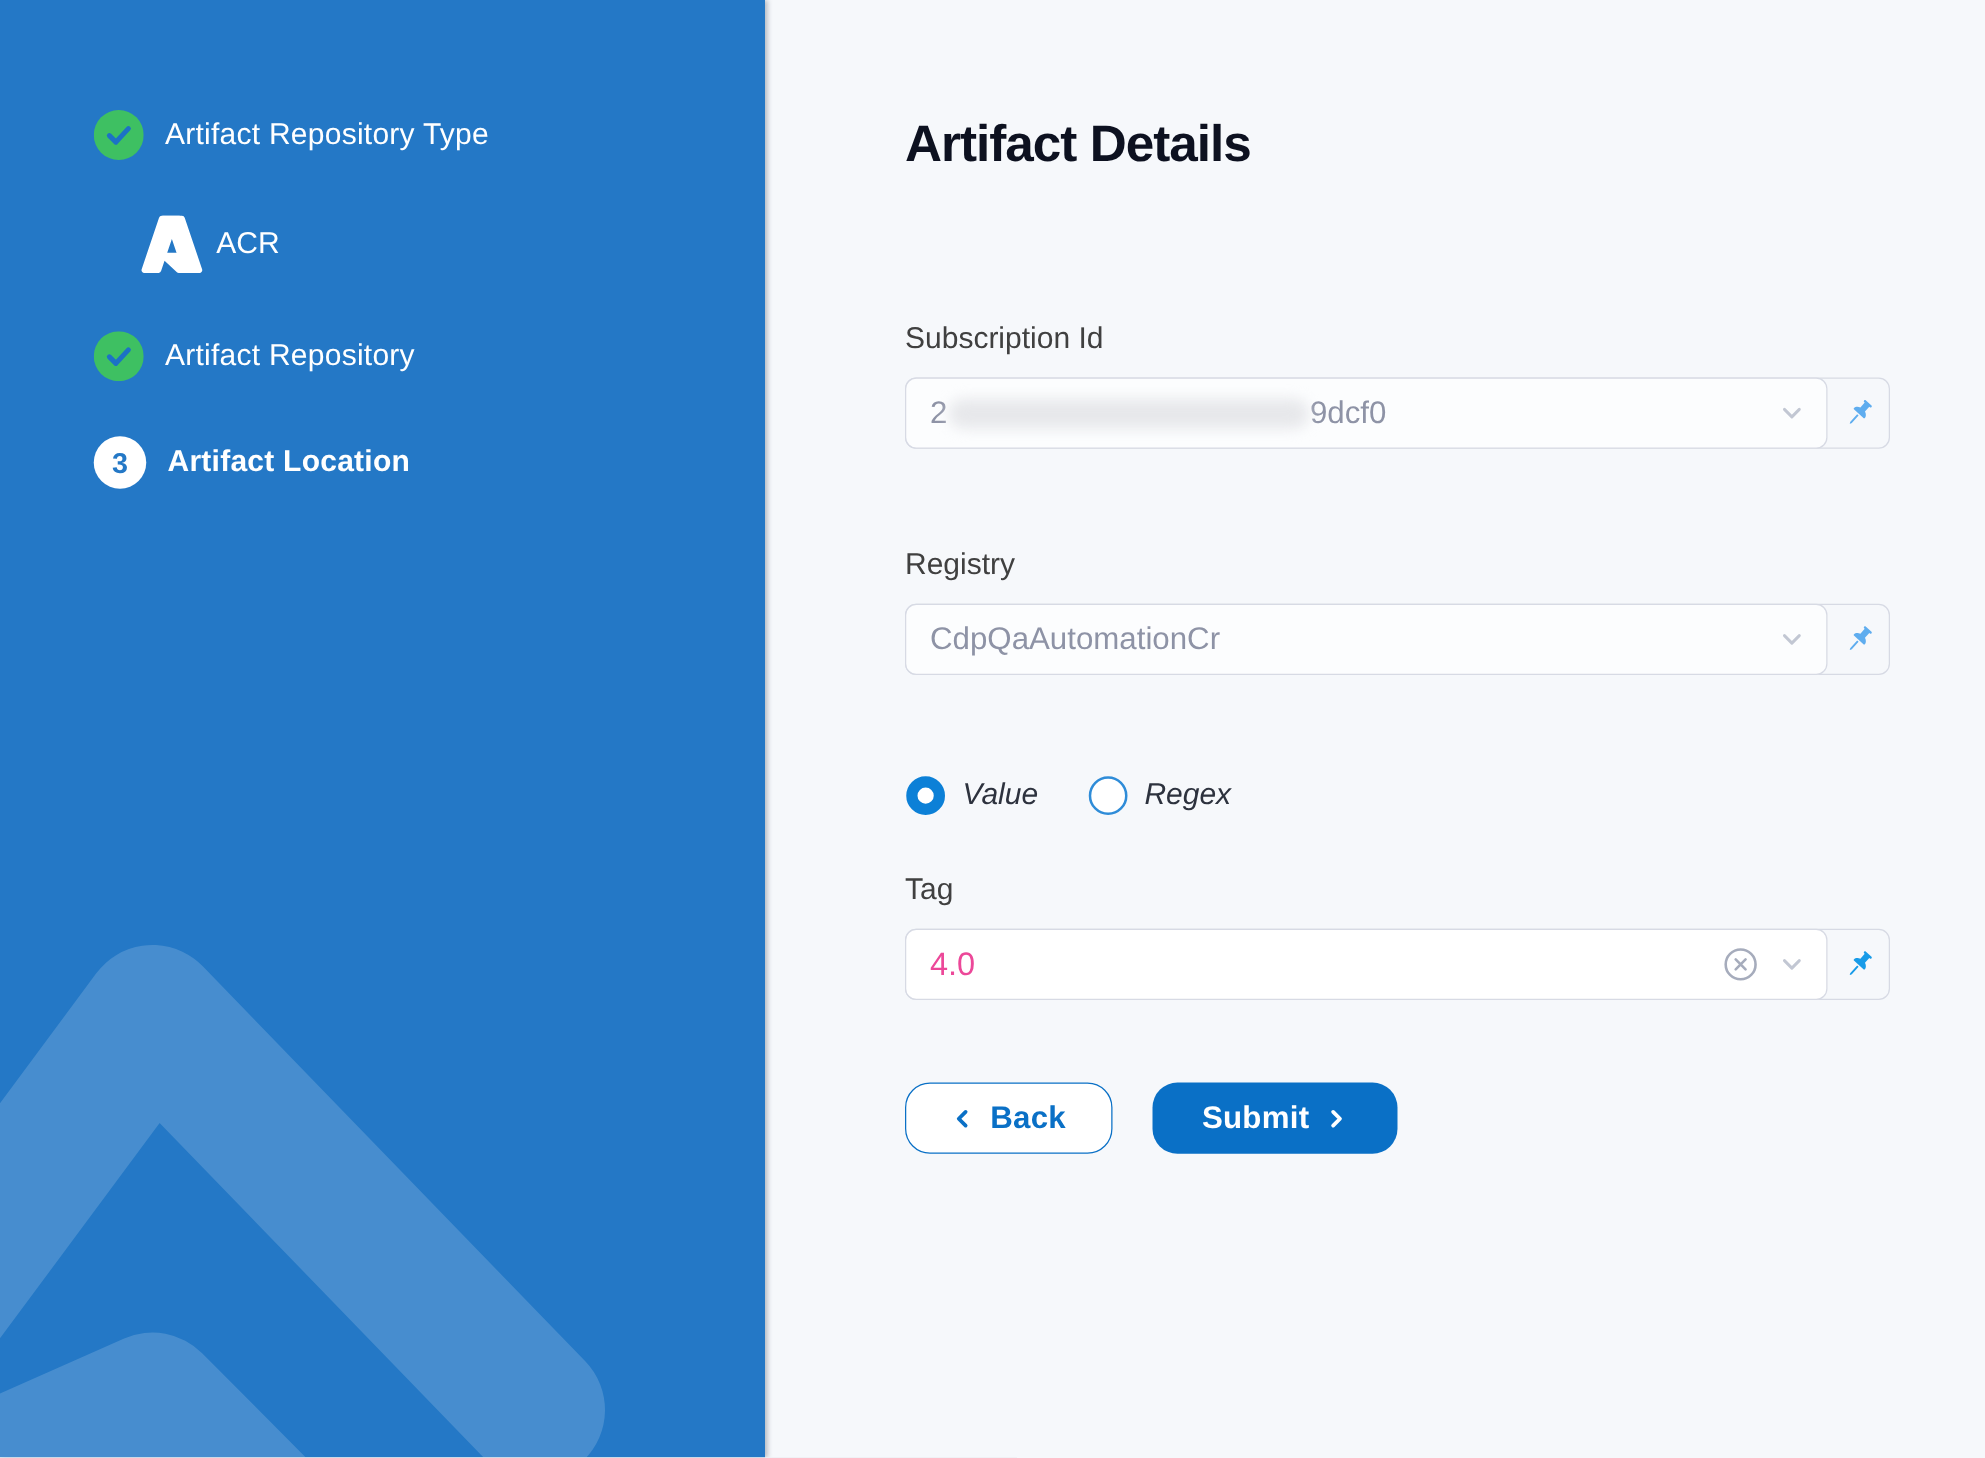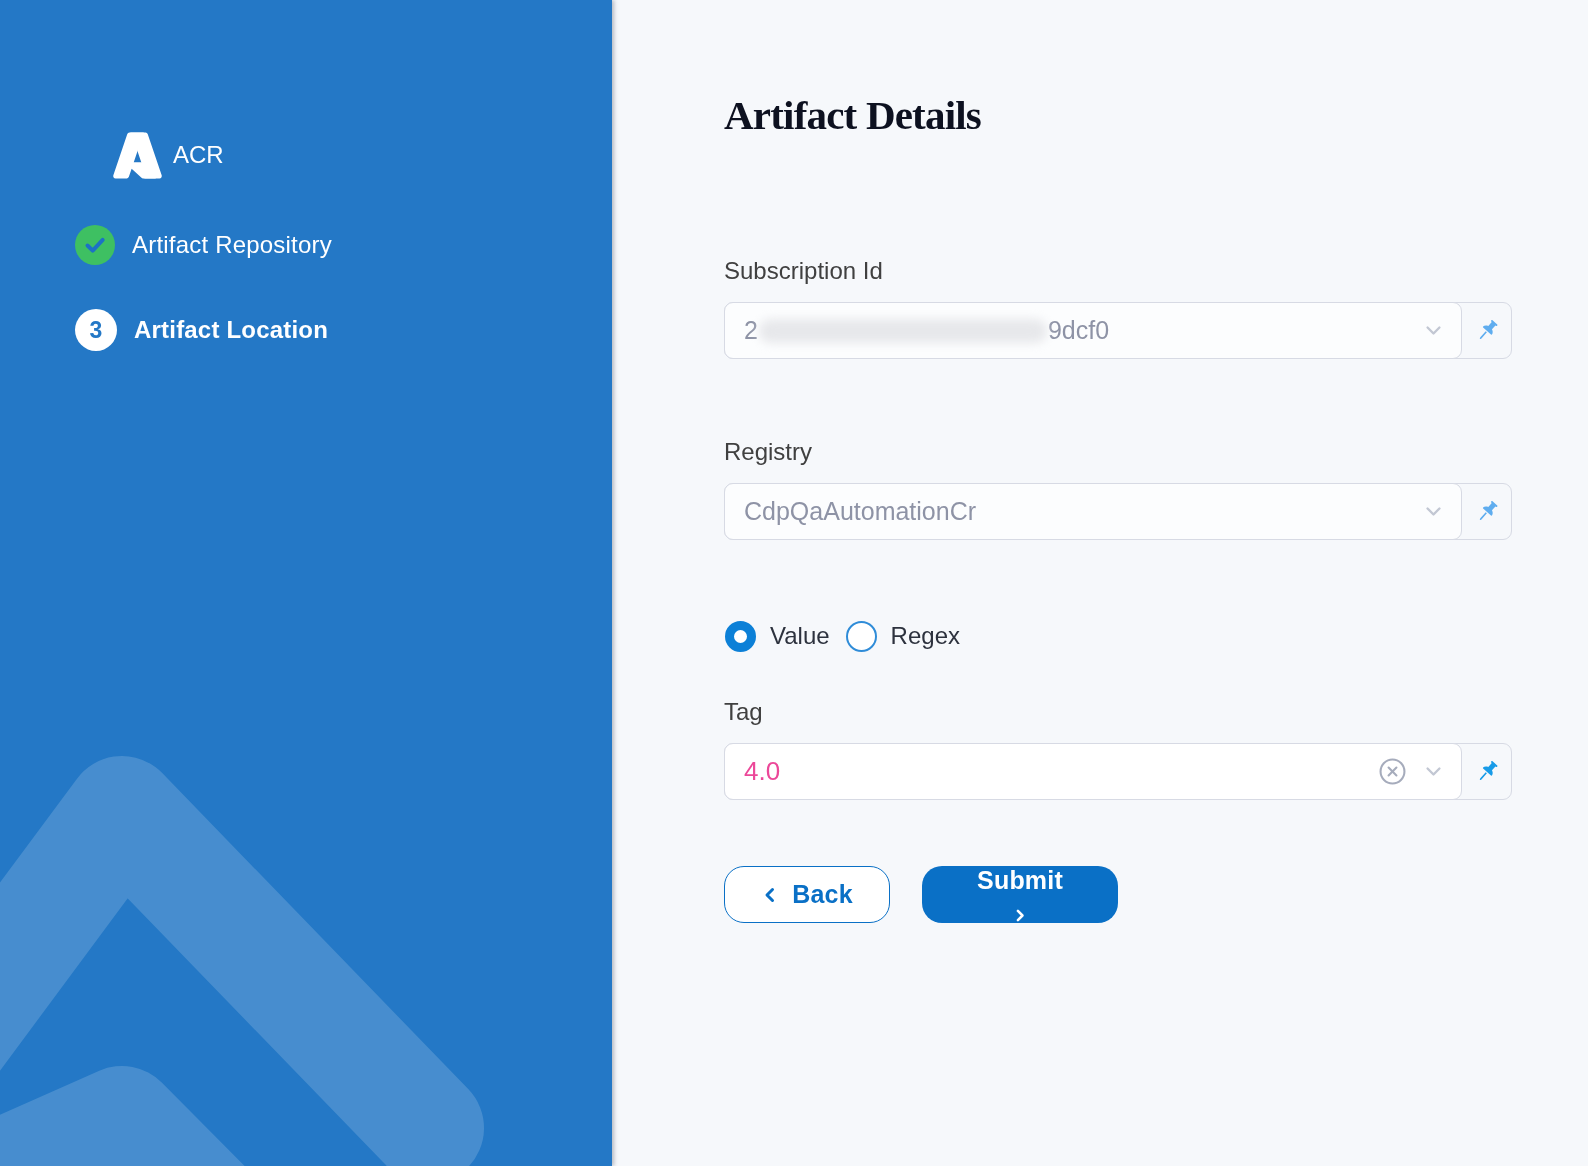--- a/index.html
+++ b/index.html
@@ -21,21 +21,21 @@
   .num-circle { width:42px; height:42px; border-radius:50%; background:#fff; color:#2478C6;
                 font-weight:bold; font-size:23px; display:flex; align-items:center; justify-content:center; flex-shrink:0; }
   .acr-row { display:flex; align-items:center; gap:8px; margin:40px 0 0 35px; height:54px; }
   .azure-logo { width:55px; height:53px; }
   .acr-label { color:#fff; font-size:24px; }
   .mt43 { margin-top:43px;align-items:center; }
   .mt44 { margin-top:44px; }
 
   
   .main { flex:1; padding:88px 76px 0 112px; background:#F6F8FB; }
-  .page-title { font-size:41px; line-height:54px; font-weight:800; color:#0D1120; letter-spacing:-0.8px; margin:0 0 114px 0;font-family:Liberation Serif, serif; }
+  .page-title { font-size:41px; line-height:54px; font-weight:800; color:#0D1120; letter-spacing:-0.8px; margin:0 0 114px 0; }
   .form { width:788px; }
   .field-group { margin-bottom:78px; }
   .field-label { font-size:24px; line-height:30px; color:#404040; margin-bottom:16px; }
 
   .control { position:relative; height:57px; }
   .control-outline { position:absolute; inset:0; border:1px solid #D7DAE4; border-radius:9px; }
   .control-main { position:absolute; left:0; top:0; bottom:0; right:50px; background:#FCFDFE;
                   border:1px solid #D7DAE4; border-radius:9px; display:flex; align-items:center;
                   padding:0 18px 0 19px; cursor:pointer; }
   .control-main.bright { background:#FFFFFF; }
@@ -46,50 +46,57 @@
   .chev { width:19px; height:19px; margin-left:auto; flex-shrink:0; }
   .chev.after { margin-left:18px; }
   .clear-btn { width:27px; height:27px; margin-left:auto; flex-shrink:0; cursor:pointer; }
   .pin-zone { position:absolute; right:0; top:0; bottom:0; width:50px; display:flex; align-items:center;
               justify-content:center; cursor:pointer; }
   .pin { width:27px; height:27px; }
   .pin.muted { color:#5FADEF; }
   .pin.active { color:#189BE8; }
 
   
-  .radio-row { display:flex; align-items:center; gap:16px; margin:80px 0 45px 1px; height:32px; }
+  .radio-row { display:flex; align-items:center; gap:40px; margin:80px 0 45px 1px; height:32px;font-style:italic; }
   .radio-item { display:flex; align-items:center; gap:14px; cursor:pointer; }
   .radio-dot { width:31px; height:31px; border-radius:50%; background:#fff; flex-shrink:0; }
   .radio-dot.on  { border:9.5px solid #0C80D7; }
   .radio-dot.off { border:2.5px solid #2F8CD8; }
   .radio-label { font-size:24px; color:#2D323E; }
 
   
   .btn-row { display:flex; gap:32px; margin-top:66px; }
   .btn { height:57px; border-radius:20px; font-weight:bold; font-size:25px; display:flex; align-items:center;
          justify-content:center; gap:13px; cursor:pointer; font-family:inherit; letter-spacing:.2px; }
   .btn svg { width:18px; height:18px; }
   .btn-back { width:166px; background:#FFFFFF; border:1.5px solid #0A70C6; color:#0A70C6; }
-  .btn-submit { width:196px; background:#0A70C6; border:none; color:#FFFFFF;flex-direction:column; }
+  .btn-submit { width:196px; background:#0A70C6; border:none; color:#FFFFFF; }
 </style>
 </head>
 <body>
 
 <div class="app">
 
   <div class="sidebar">
     <svg class="watermark" viewBox="0 0 612 1166">
       <g fill="none" stroke="rgba(255,255,255,0.16)" stroke-width="112" stroke-linecap="round" stroke-linejoin="round">
         <path d="M -210 1260 L 122 812 L 428 1128"></path>
         <path d="M -460 1380 L 122 1122 L 430 1432"></path>
       </g>
     </svg>
 
     <div class="steps">
 
+      <div class="step-row">
+        <svg class="check-circle" viewBox="0 0 40 40">
+          <circle cx="20" cy="20" r="20" fill="#3EC062"></circle>
+          <path d="M12.5 20.5l5.2 5.2 10-10.8" stroke="#1C72C5" stroke-width="4" fill="none" stroke-linecap="round" stroke-linejoin="round"></path>
+        </svg>
+        <span class="step-label">Artifact Repository Type</span>
+      </div>
 
       <div class="acr-row">
         <svg class="azure-logo" viewBox="0 0 96 96">
           <path fill="#FFFFFF" d="M33.34 6.54a4.12 4.12 0 0 0-3.95 2.88L4.25 83.92a4.14 4.14 0 0 0 3.91 5.54h20.79a4.44 4.44 0 0 0 3.4-2.9l5.02-14.78 17.91 16.7c.73.63 1.67.98 2.66.98h23.29L71.02 60.26l-29.78.01L59.47 6.54Z"></path>
           <path fill="#FFFFFF" d="M66.6 9.36a4.15 4.15 0 0 0-3.93-2.82h-29a4.15 4.15 0 0 1 3.93 2.82l25.18 74.62a4.15 4.15 0 0 1-3.93 5.47h29.02a4.15 4.15 0 0 0 3.93-5.47Z"></path>
         </svg>
         <span class="acr-label">ACR</span>
       </div>
 
       <div class="step-row mt43">

